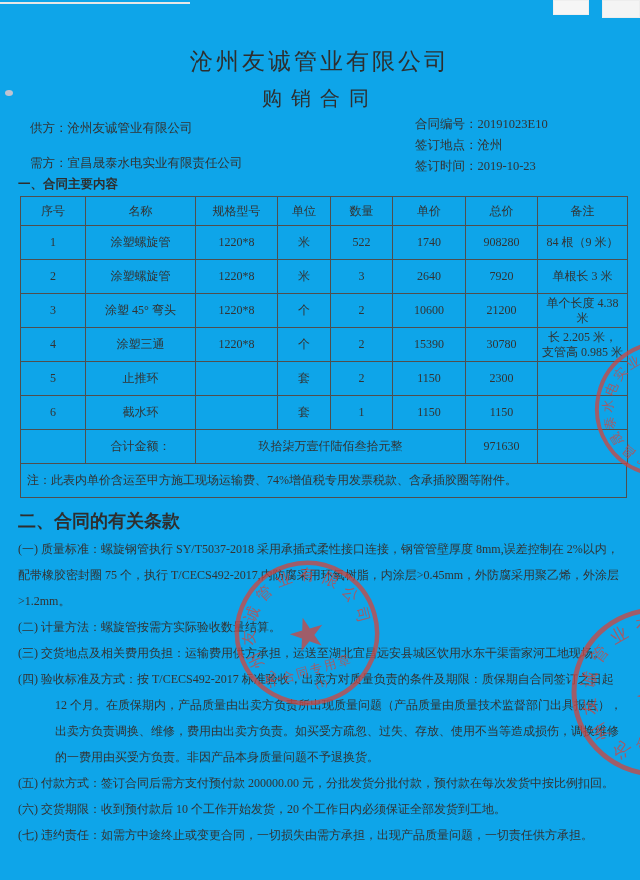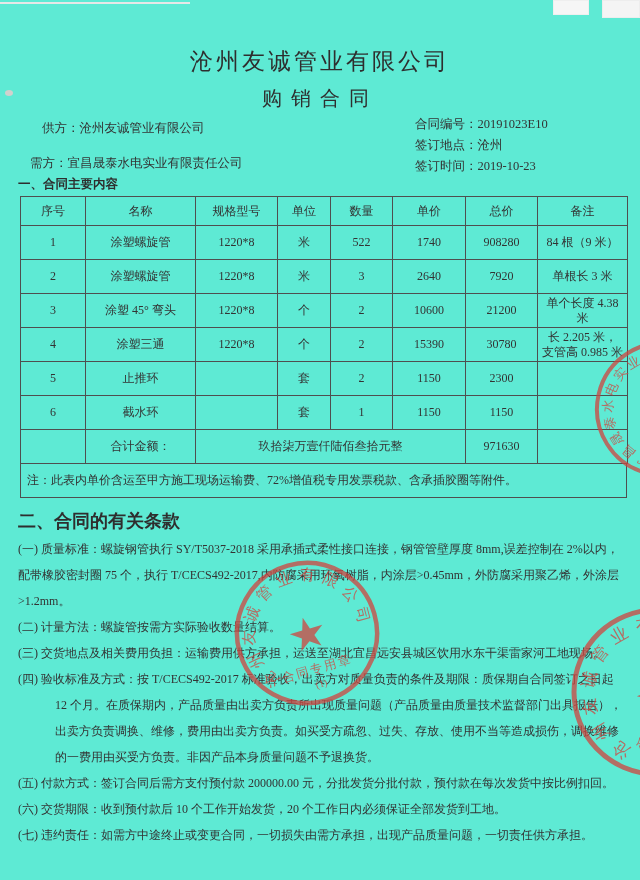--- a/index.html
+++ b/index.html
@@ -1,33 +1,33 @@
 <!DOCTYPE html>
 <html style="--stamp-red: #d0453f;"><head>
 <meta charset="utf-8">
 <style>
   html,body { margin:0; padding:0; background:#ffffff; }
   .page {
     position:relative; width:640px; height:880px; margin:0 auto;
-    background:#5eead4; overflow:hidden;
+    background:#0ea5e9; overflow:hidden;
     font-family:"Liberation Serif","DejaVu Serif",serif;
     color:#333;
   }
   
   .company-title {
     margin:0; padding-top:46px; text-align:center;
     font-size:23px; font-weight:500; letter-spacing:3px; color:#2e2e2e;
   }
   .doc-title {
     margin:8px 12px 0; text-align:center;
     font-size:20px; font-weight:500; letter-spacing:9px; color:#2e2e2e;
   }
   
   .meta { position:relative; height:52px; margin:8px 30px 0 30px; font-size:12.5px; }
-  .meta .supplier { position:absolute; top:0; left:12px; }
+  .meta .supplier { position:absolute; top:0; left:0; }
   .meta .buyer    { position:absolute; bottom:0; left:0; }
   .meta-right { position:absolute; top:-6px; left:385px; }
   .meta-right div { height:21px; line-height:21px; }
   .sec-heading { margin:4px 0 3px 18px; font-size:12.5px; font-weight:bold; color:#2e2e2e; }
   
   table.items {
     border-collapse:collapse; table-layout:fixed; margin-left:20px;
     width:607px; font-size:12px; color:#333;padding-left:8px;
   }
   table.items th, table.items td {
@@ -181,21 +181,21 @@
       <tr>
         <td></td>
         <td>合计金额：</td>
         <td colspan="4">玖拾柒万壹仟陆佰叁拾元整</td>
         <td>971630</td>
         <td></td>
       </tr>
     </tbody>
   </table>
 
-  <div class="note-box">注：此表内单价含运至甲方施工现场运输费、72%增值税专用发票税款、含承插胶圈等附件。</div>
+  <div class="note-box">注：此表内单价含运至甲方施工现场运输费、74%增值税专用发票税款、含承插胶圈等附件。</div>
 
 
   <div class="sec2-heading">二、合同的有关条款</div>
 
   <div class="clauses">
       <p>(一) 质量标准：螺旋钢管执行 SY/T5037-2018 采用承插式柔性接口连接，钢管管壁厚度 8mm,误差控制在 2%以内，配带橡胶密封圈 75 个，执行 T/CECS492-2017,内防腐采用环氧树脂，内涂层&gt;0.45mm，外防腐采用聚乙烯，外涂层&gt;1.2mm。</p>
       <p>(二) 计量方法：螺旋管按需方实际验收数量结算。</p>
       <p>(三) 交货地点及相关费用负担：运输费用供方承担，运送至湖北宜昌远安县城区饮用水东干渠雷家河工地现场。</p>
       <p class="hang">(四) 验收标准及方式：按 T/CECS492-2017 标准验收，出卖方对质量负责的条件及期限：质保期自合同签订之日起 12 个月。在质保期内，产品质量由出卖方负责所出现质量问题（产品质量由质量技术监督部门出具报告），出卖方负责调换、维修，费用由出卖方负责。如买受方疏忽、过失、存放、使用不当等造成损伤，调换维修的一费用由买受方负责。非因产品本身质量问题不予退换货。</p>
       <p>(五) 付款方式：签订合同后需方支付预付款 200000.00 元，分批发货分批付款，预付款在每次发货中按比例扣回。</p>

